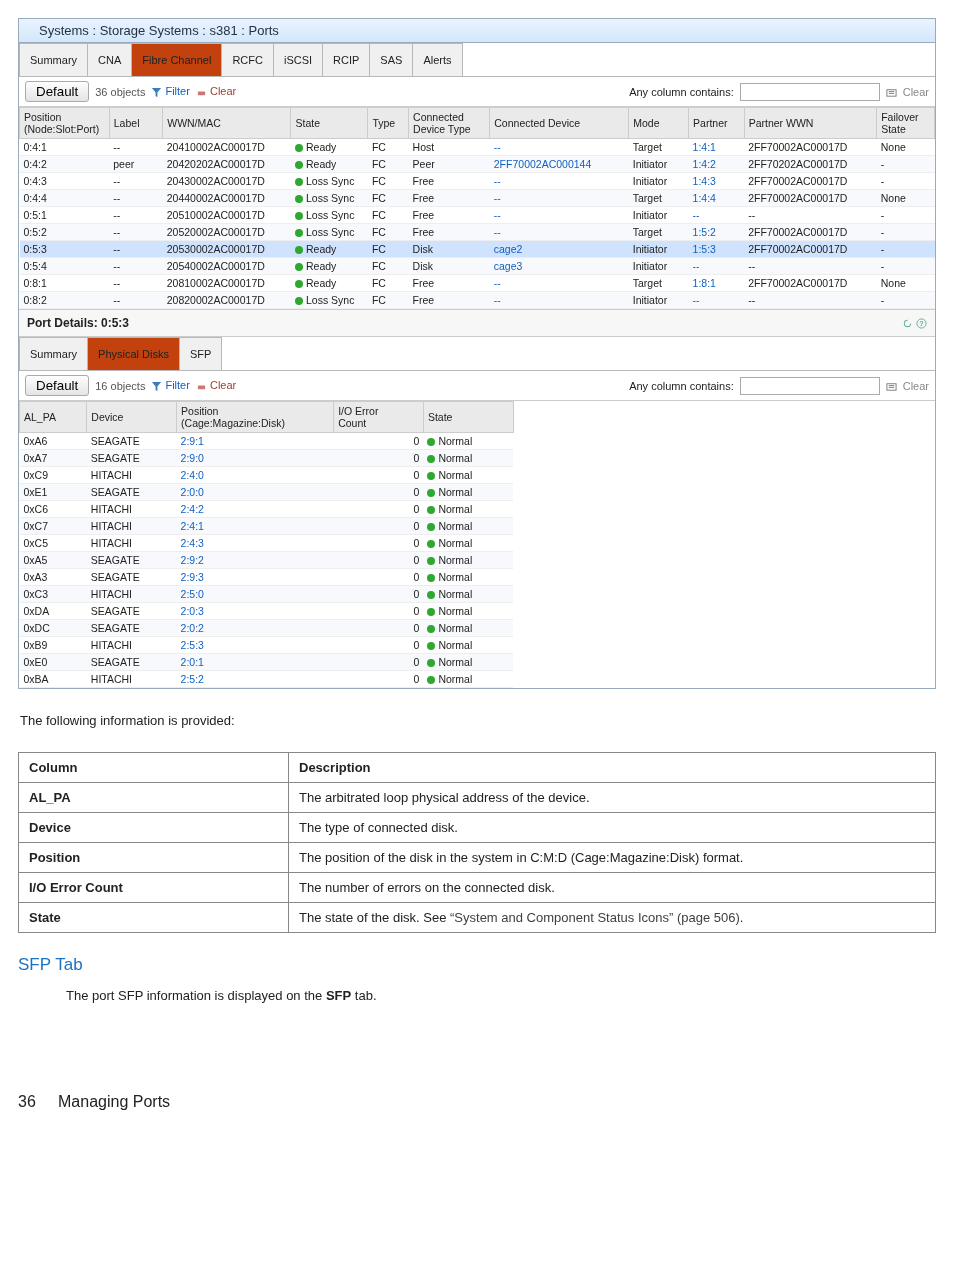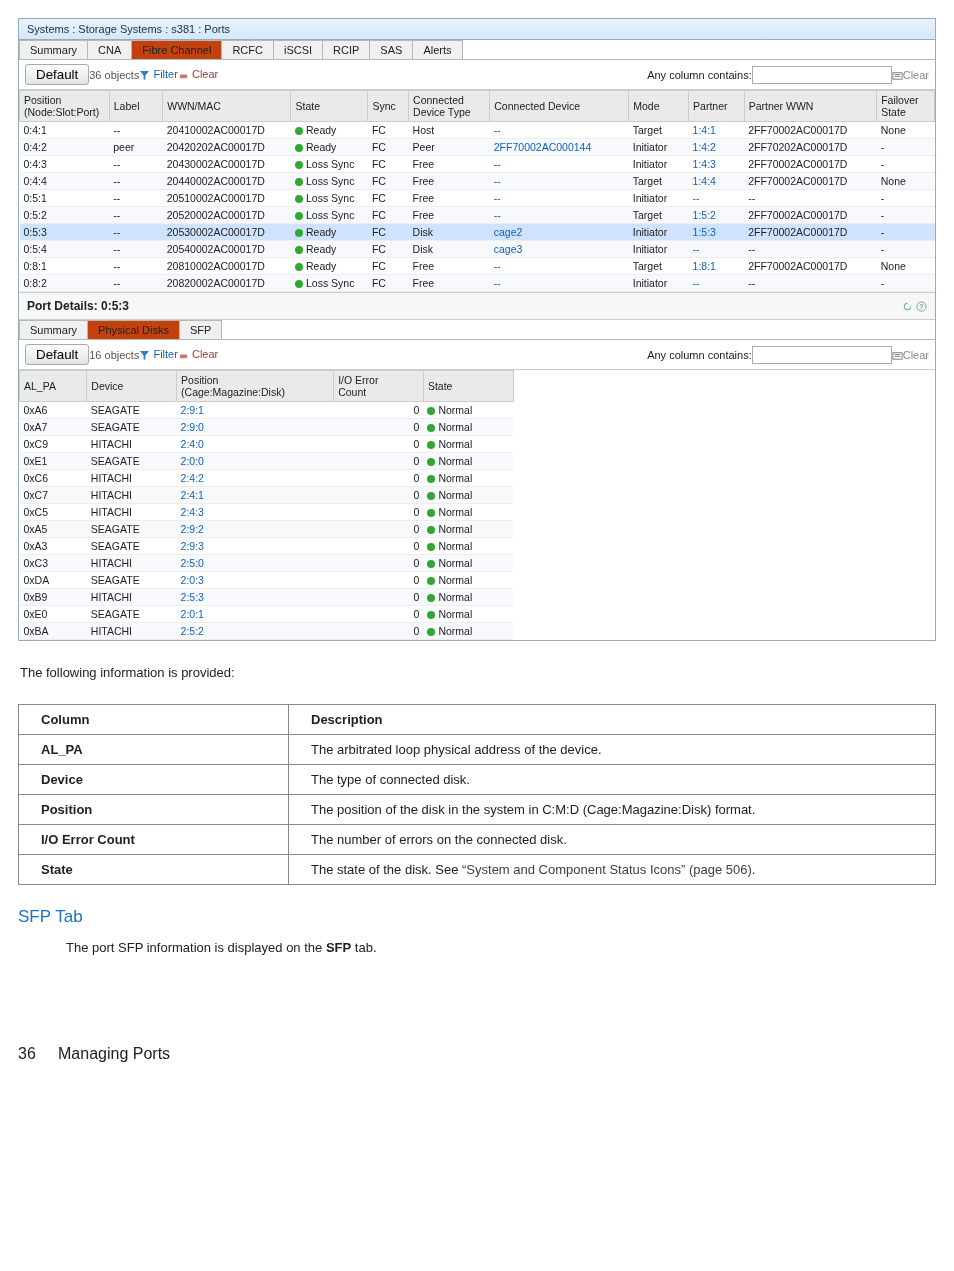--- a/index.html
+++ b/index.html
@@ -18,37 +18,37 @@
     color: #222;
     background: #fff;
     margin: 0;
     padding: 18px;
     width: 954px;
   }
   
   .app-panel { border: 1px solid #9ab; margin-bottom: 24px; }
   .app-titlebar {
     background: linear-gradient(#e9f3ff, #d4e7fb);
-    padding: 4px 8px;
-    font-size: 11px;
+    padding: 4px 20px;
+    font-size: 13px;
     color: #234;
     border-bottom: 1px solid #9ab;
   }
   .tabs { display: flex; border-bottom: 1px solid #b8b8b8; font-size: 11px; }
   .tab {
-    padding: 3px 10px;
+    padding: 10px 10px;
     border: 1px solid #b8b8b8;
     border-bottom: none;
     background: #f0f0f0;
     margin-right: -1px;
     cursor: pointer;
   }
   .tab.active { background: #c2410c; font-weight: 400; }
   .toolbar {
-    display: flex; align-items: center; 
+    display: flex; align-items: center; gap: 6px;
     padding: 4px 6px; border-bottom: 1px solid #ccc; font-size: 11px;
   }
   .btn {
     border: 1px solid #aaa; border-radius: 3px;
     background: linear-gradient(#fefefe, #e4e4e4);
     padding: 2px 10px; cursor: pointer;
   }
   .spacer { flex: 1; }
   .searchbox { border: 1px solid #aaa; height: 18px; width: 140px; }
   .grid {
@@ -75,21 +75,21 @@
     font-weight: bold; padding: 6px 8px; border-top: 1px solid #ccc;
     display:flex; 
     background:#f7f7f7; border-bottom:1px solid #ccc;
   }
 
   
   .prose { font-family: "Segoe UI", Arial, sans-serif; font-size: 13px; color:#222; }
   .prose-caption { margin: 8px 2px 24px; }
   table.desc { width: 100%; border-collapse: collapse; margin-bottom: 22px; }
   table.desc th, table.desc td {
-    border: 1px solid #888; padding: 7px 22px; vertical-align: top; text-align: left;
+    border: 1px solid #888; padding: 7px 10px; vertical-align: top; text-align: left;
   }
   table.desc thead th { font-weight: bold; background: #fff; }
   table.desc tbody th { font-weight: bold; width: 270px; }
   .green-link { color: #404040; }
 
   .sfp-head { color: #1a73c7; font-size: 17px; margin: 6px 0 4px; font-weight: 400; }
 
   .footer { margin-top: 90px; font-size: 16px; color:#222; }
 
   svg.icon { width:11px; height:11px; vertical-align:middle; }
@@ -153,21 +153,21 @@
         <col style="width:52px">
       <col style="width:124px">
         <col style="width:54px">
     </colgroup>
     <thead>
         <tr id="ports-head">
           <th>Position<br>(Node:Slot:Port)</th>
           <th>Label</th>
           <th>WWN/MAC</th>
           <th>State</th>
-          <th>Sync</th>
+          <th>Type</th>
           <th>Connected<br>Device Type</th>
           <th>Connected Device</th>
           <th>Mode</th>
           <th>Partner</th>
           <th>Partner WWN</th>
           <th>Failover<br>State</th>
         </tr>
       </thead>
     <tbody id="ports-body">
         <tr>
@@ -460,20 +460,29 @@
         <tr>
           <td>0xDA</td>
           <td>SEAGATE</td>
           <td><span class="linklike">2:0:3</span></td>
           <td>
             <div style="text-align:right">0</div>
           </td>
           <td><span class="dot"></span>Normal</td>
         </tr>
         <tr>
+          <td>0xDC</td>
+          <td>SEAGATE</td>
+          <td><span class="linklike">2:0:2</span></td>
+          <td>
+            <div style="text-align:right">0</div>
+          </td>
+          <td><span class="dot"></span>Normal</td>
+        </tr>
+        <tr>
           <td>0xB9</td>
           <td>HITACHI</td>
           <td><span class="linklike">2:5:3</span></td>
           <td>
             <div style="text-align:right">0</div>
           </td>
           <td><span class="dot"></span>Normal</td>
         </tr>
         <tr>
           <td>0xE0</td>

